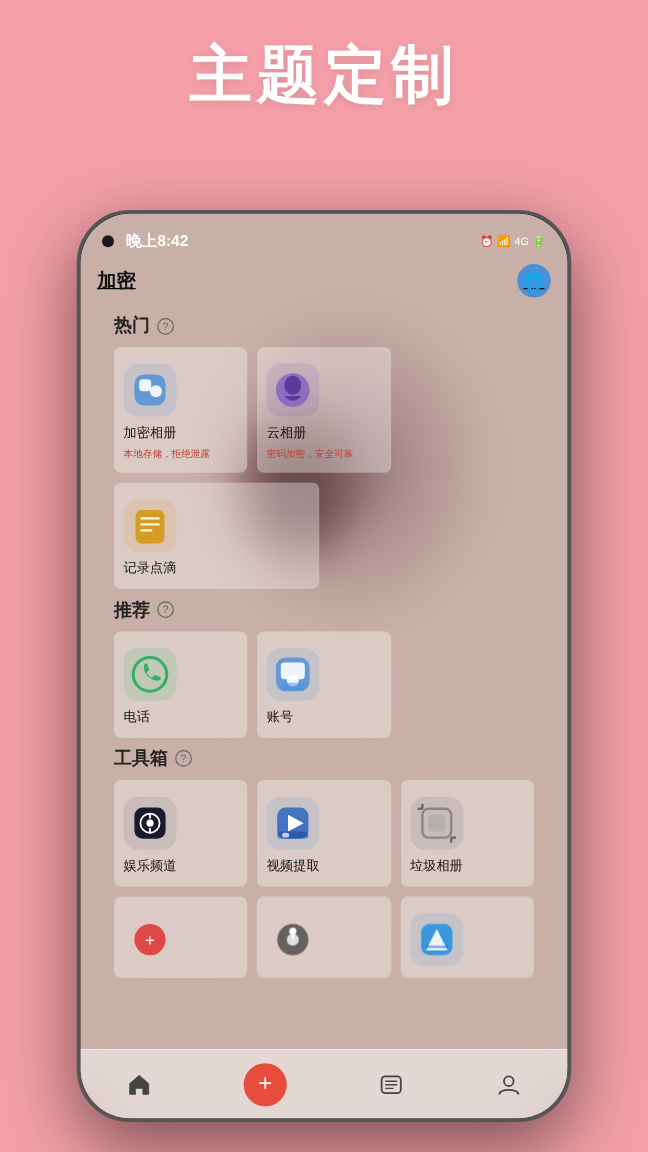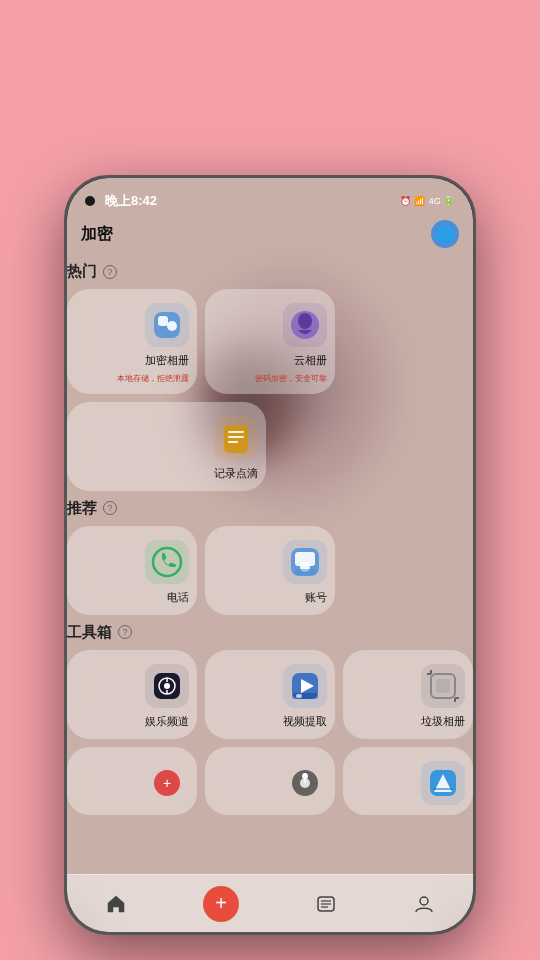--- a/index.html
+++ b/index.html
@@ -97,21 +97,21 @@
       width: 10px; height: 10px;
       background: #1a1a1a;
       border-radius: 50%;
       margin-right: 4px;
     }
 
     
     .content-area {
       position: relative;
       z-index: 5;
-      padding: 0 0;
+      padding: 0 28px;
       overflow-y: auto;
       height: calc(100% - 100px);
     }
 
     .section-header-row {
       display: flex;
       align-items: center;
       gap: 6px;
       margin: 8px 0 8px;
     }
@@ -133,20 +133,21 @@
       color: #666;
     }
 
     .top-bar {
       position: relative;
       z-index: 10;
       display: flex;
       justify-content: space-between;
       align-items: center;
       padding: 4px 14px 6px;
+      text-decoration: underline;
     }
 
     .top-bar-title {
       font-size: 16px;
       font-weight: 600;
       color: #111;
     }
 
     .top-bar-icon {
       width: 28px; height: 28px;
@@ -169,25 +170,25 @@
 
     .apps-grid-2col {
       display: grid;
       grid-template-columns: repeat(2, 1fr);
       gap: 8px;
       margin-bottom: 8px;
     }
 
     .app-card {
       background: rgba(255,255,255,0.35);
-      border-radius: 22px;
+      border-radius: 6px;
       padding: 14px 8px 10px;
       display: flex;
       flex-direction: column;
-      align-items: flex-end;
+      align-items: flex-start;
       gap: 6px;
       backdrop-filter: blur(10px);
     }
 
     .app-icon-wrap {
       width: 44px;
       height: 44px;
       border-radius: 12px;
       display: flex;
       align-items: center;
@@ -249,20 +250,21 @@
       align-items: center;
       justify-content: center;
       color: white;
       font-size: 20px;
     }
   </style>
 </head>
 <body>
 
 <div class="header-text">
+  <div class="header-title">主题定制</div>
 </div>
 
 <div class="phone-wrapper">
   <div class="phone-frame">
     <div class="phone-screen">
 
       <div class="bg-blur"></div>
 
       <div class="status-bar">
         <div style="display:flex;align-items:center;gap:6px">

